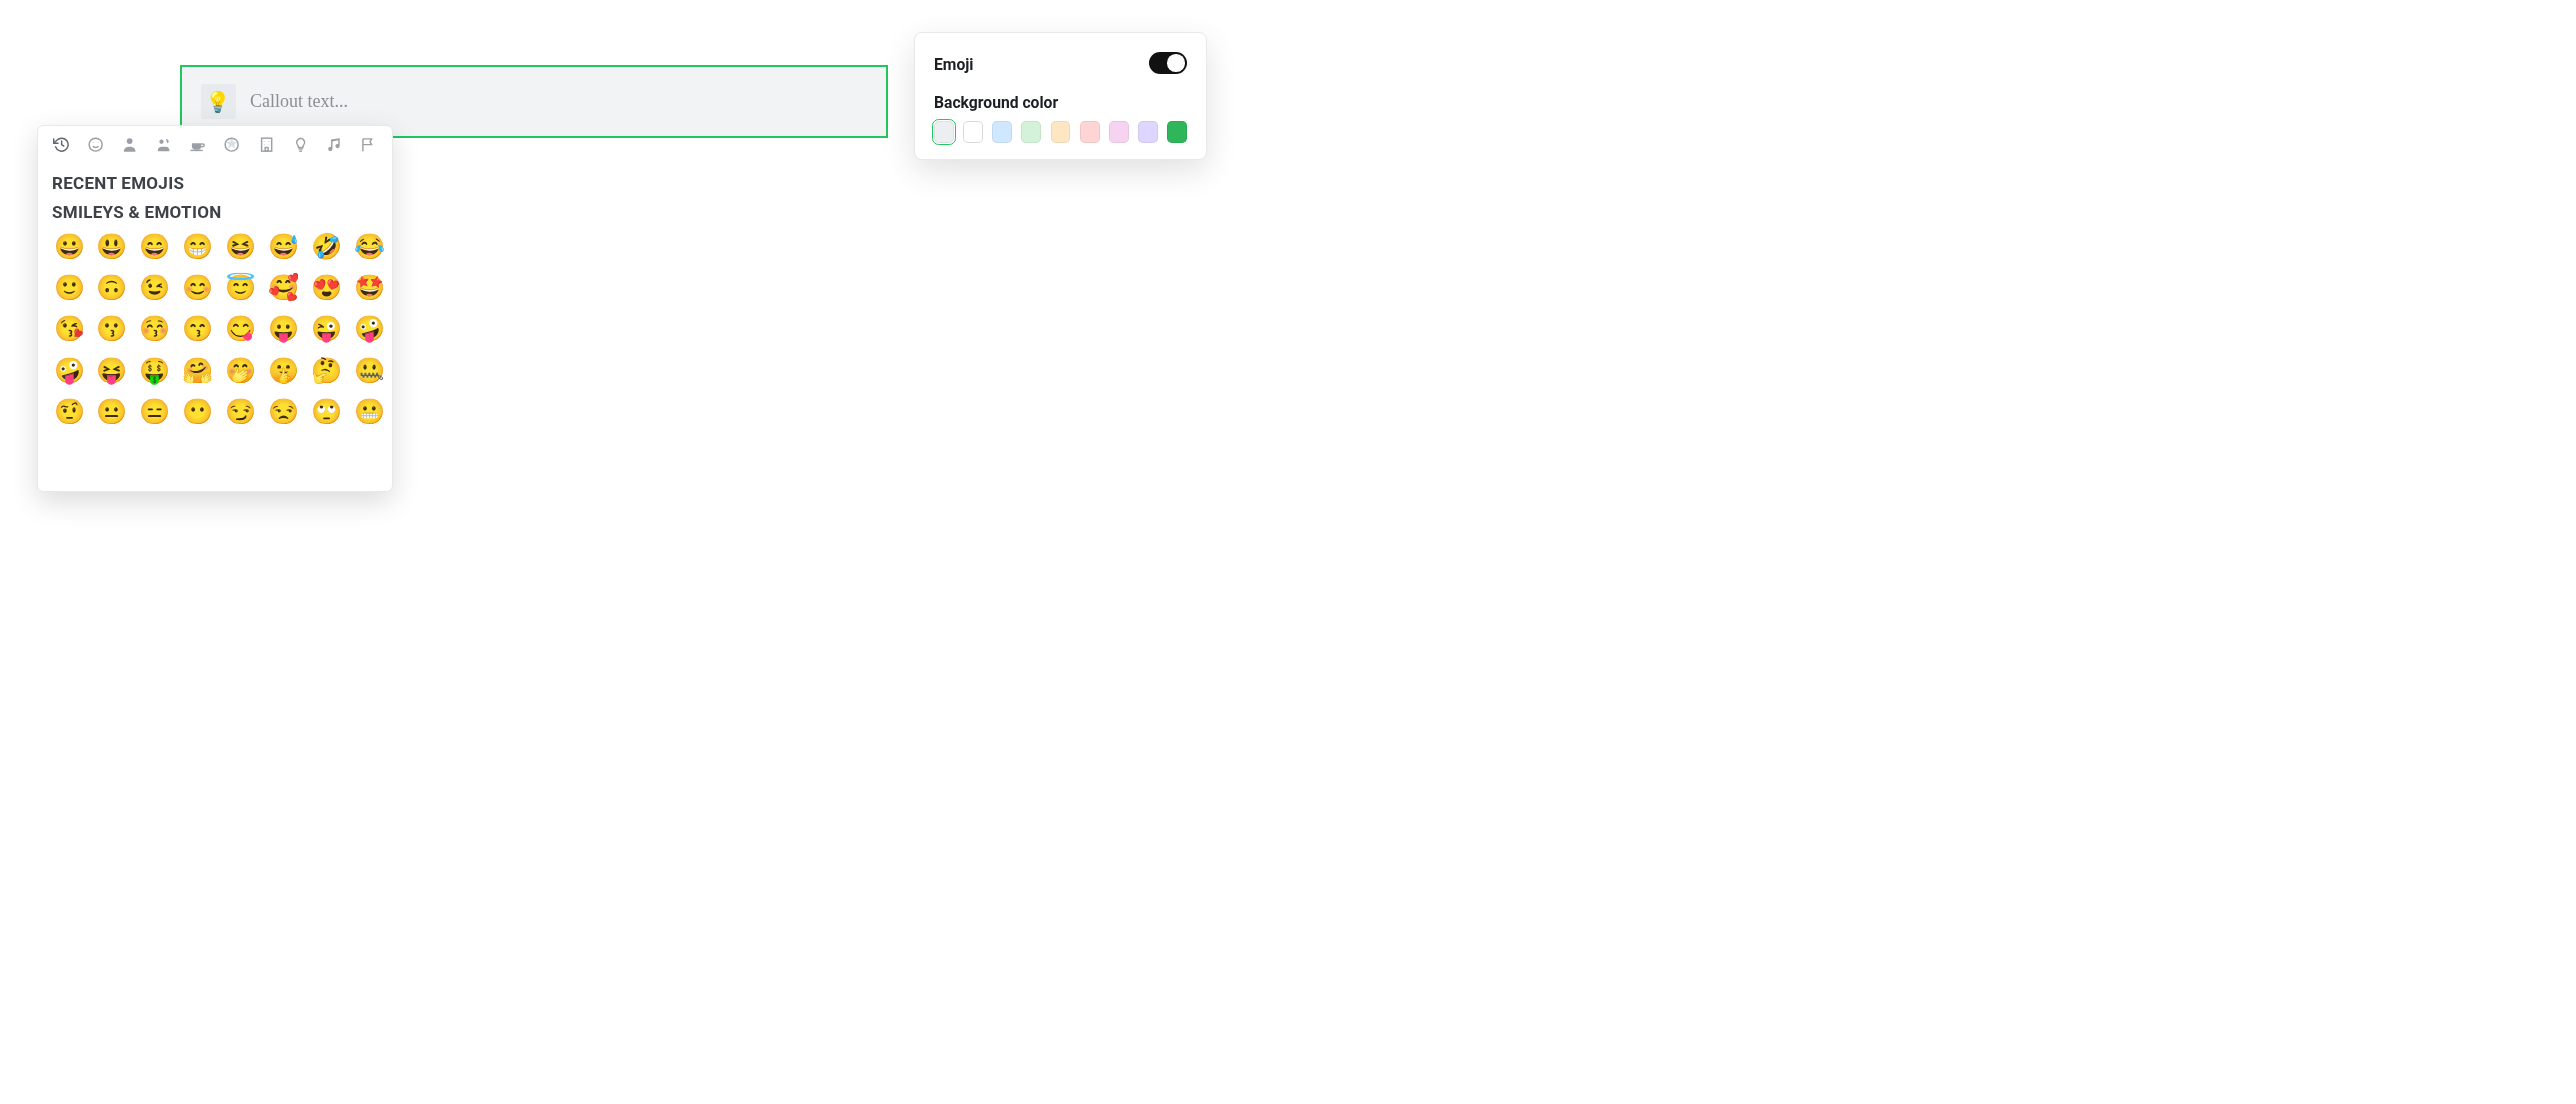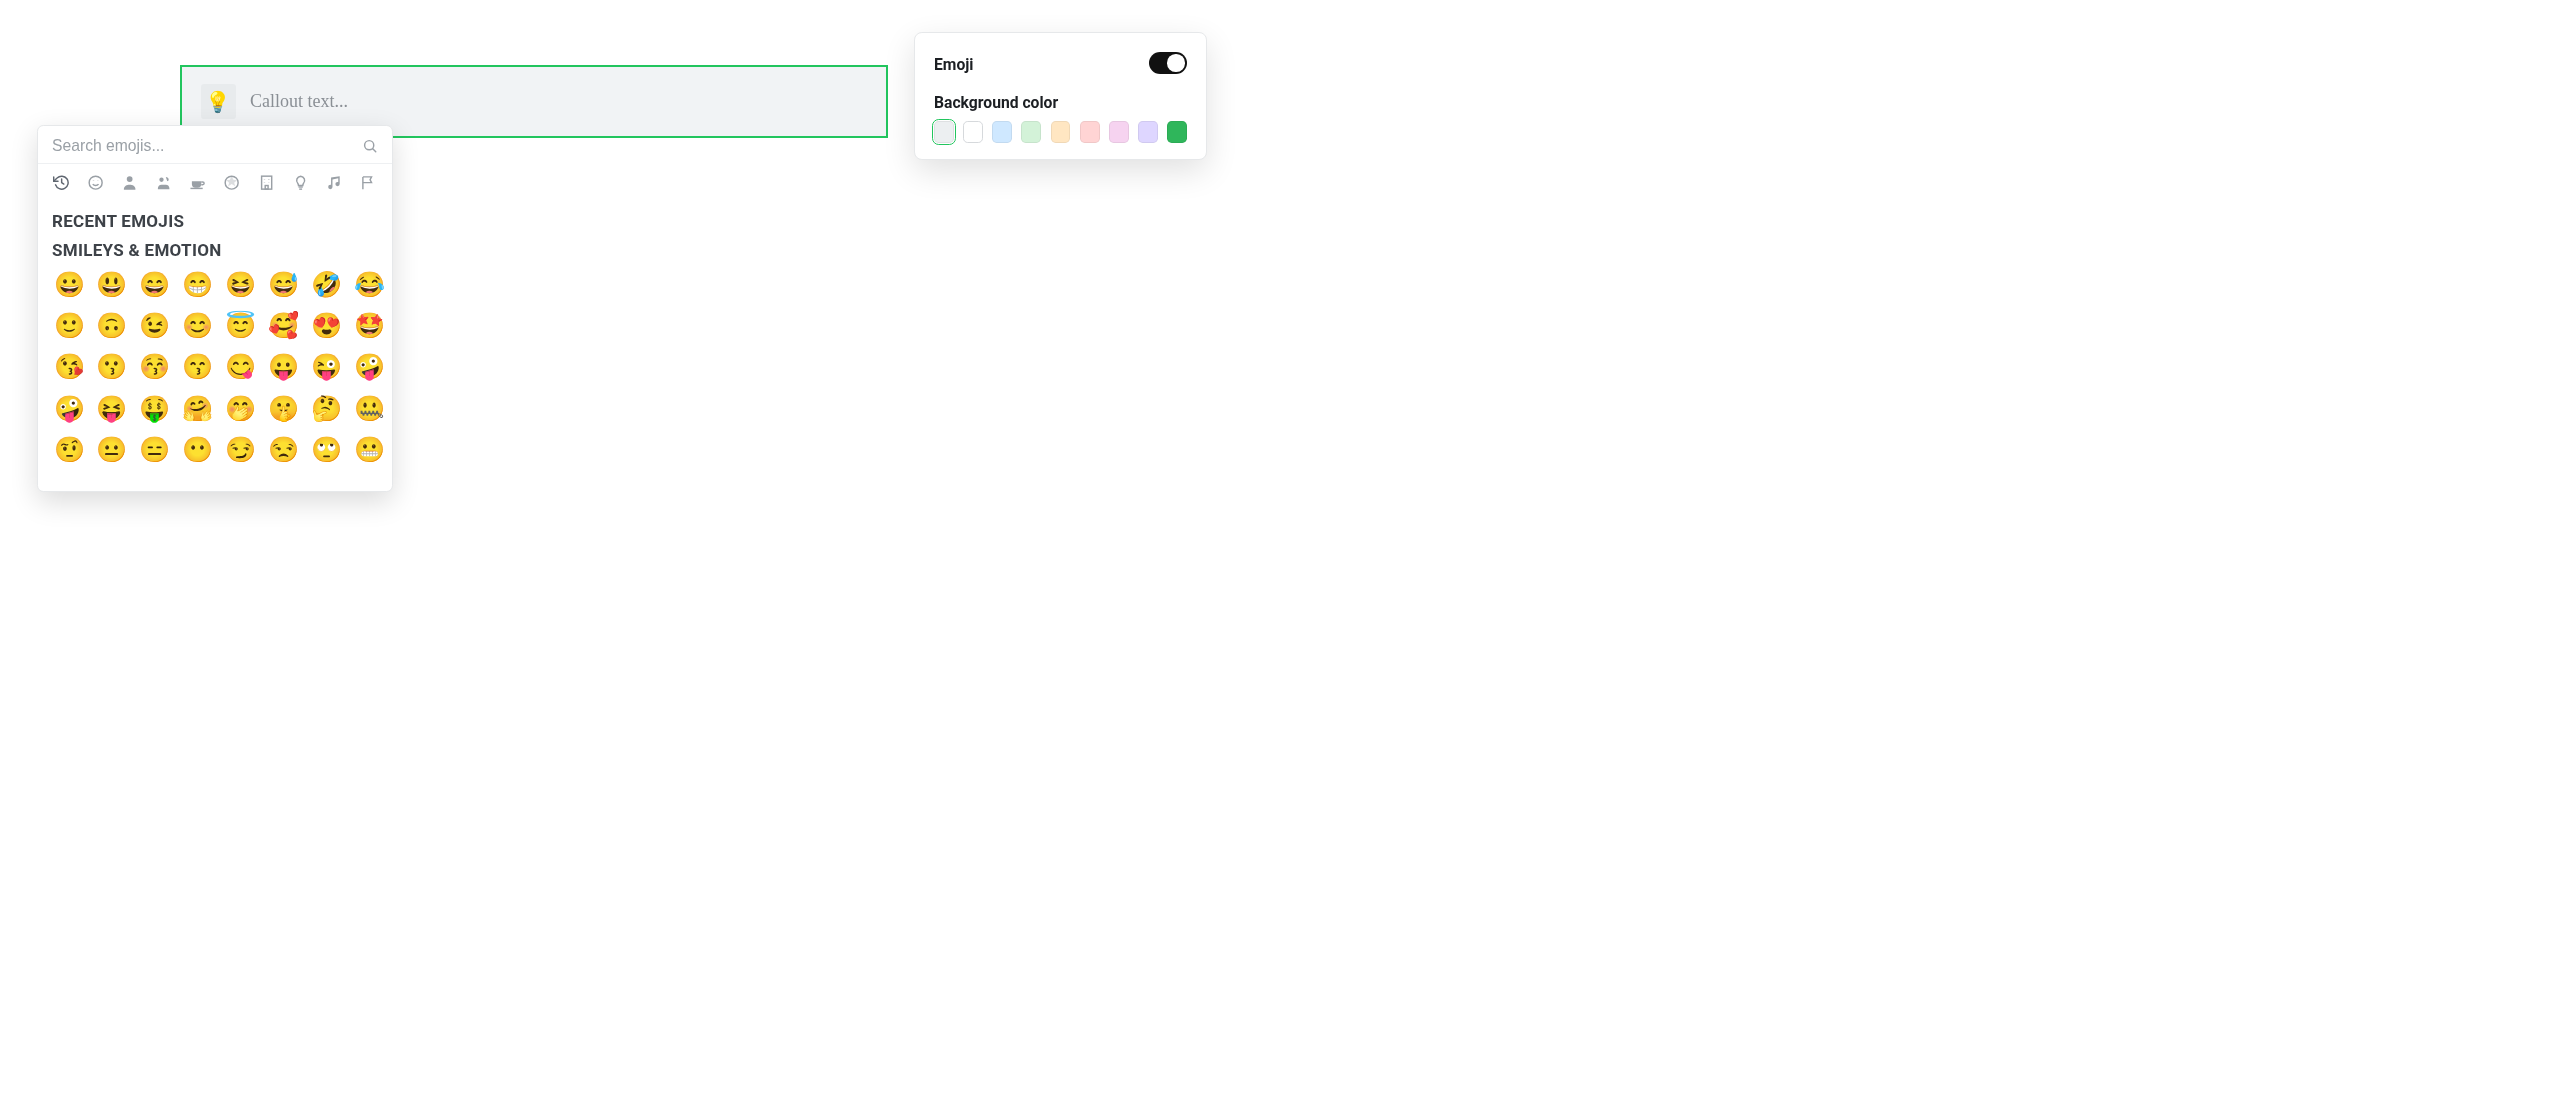--- a/index.html
+++ b/index.html
@@ -170,29 +170,20 @@
 <body>
 
 <div class="callout">
   <div class="callout-icon-box">
     <span>💡</span>
   </div>
   <span class="callout-placeholder">Callout text...</span>
 </div>
 
 <div class="emoji-panel">
-  <div class="emoji-search-row">
-    <input class="emoji-search" type="text" placeholder="Search emojis..." style="">
-    <span class="search-icon">
-      <svg viewBox="0 0 24 24" width="15.7" height="15.7" fill="none" stroke="currentColor" stroke-width="2.2" stroke-linecap="round">
-          <circle cx="11" cy="11" r="7"></circle>
-          <line x1="21" y1="21" x2="16.5" y2="16.5"></line>
-        </svg>
-    </span>
-  </div>
 
   <div class="category-row">
     <div class="cat-btn selected">
       <svg viewBox="0 0 24 24" fill="none" stroke="currentColor" stroke-width="2" stroke-linecap="round" stroke-linejoin="round">
           <polyline points="1 4 1 10 7 10"></polyline>
           <path d="M3.51 15a9 9 0 1 0 2.13-9.36L1 10"></path>
           <polyline points="12 7 12 12 15 14"></polyline>
         </svg>
     </div>
     <div class="cat-btn">

